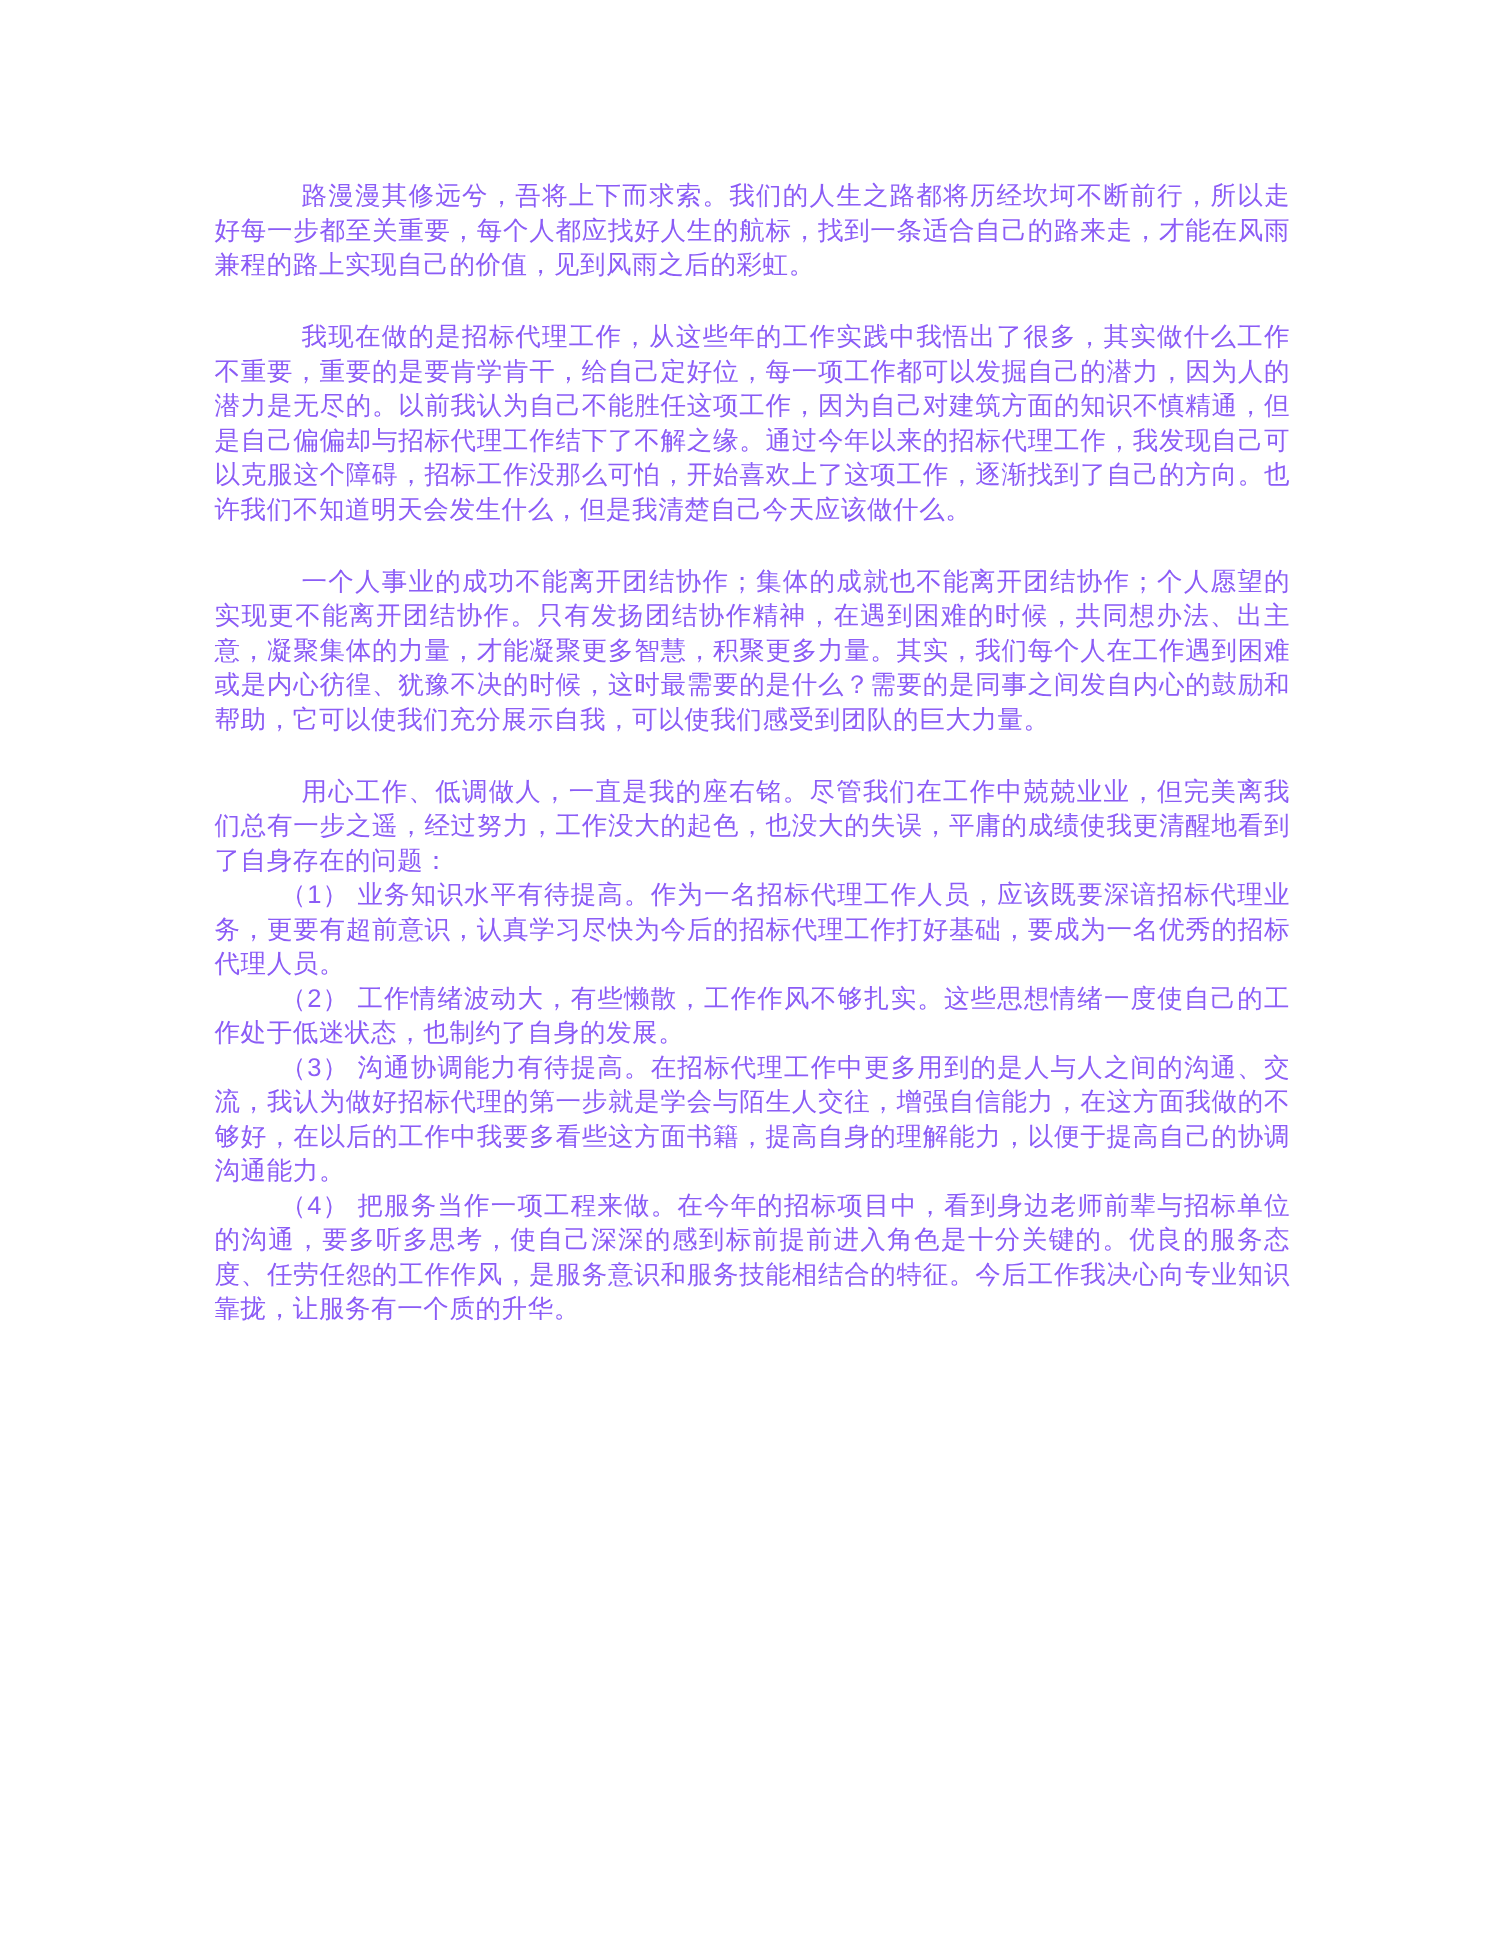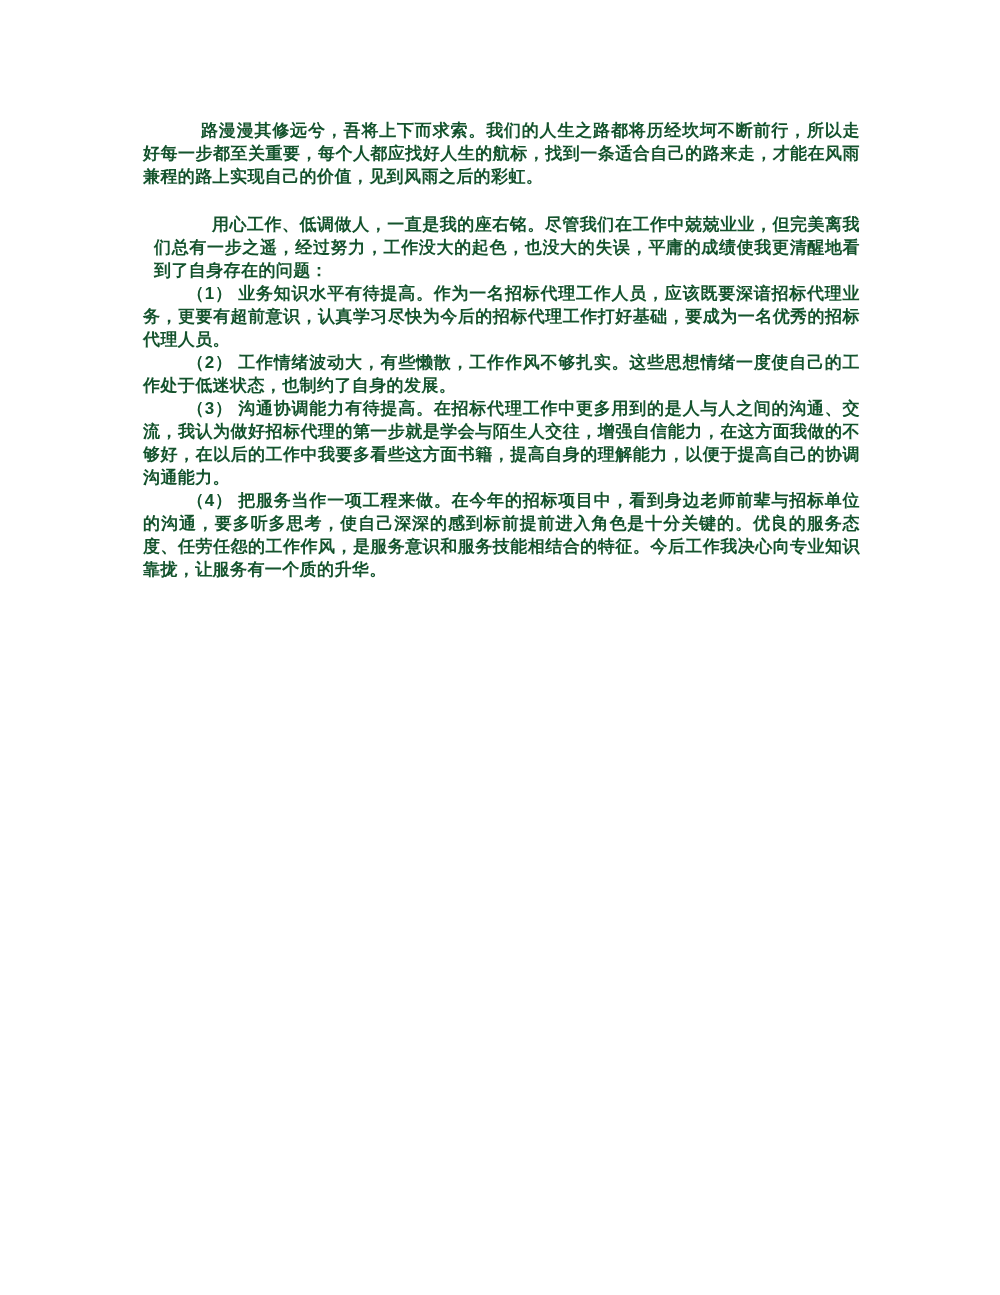--- a/index.html
+++ b/index.html
@@ -9,44 +9,45 @@
   }
   .page {
     position: relative;
     width: 1000px;
     height: 1295px;
     box-sizing: border-box;
     background: #ffffff;
     padding: 119px 140px 0 143px;
     overflow: hidden;
     font-family: "Liberation Sans", "DejaVu Sans", sans-serif;
-    font-weight: bold;
+    font-weight: normal;
     font-size: 17px;
     line-height: 23px;
     letter-spacing: 0.4px;
-    color: #14532d;
+    color: #8b5cf6;
     text-align: justify;
     text-justify: inter-ideograph;
   }
   .para {
     margin: 0 0 25px 0;
     text-indent: 58px;
   }
   .para.no-gap {
     margin-bottom: 0;
-    margin-left: 11px;
   }
   .item {
     margin: 0;
     text-indent: 44px;
   }
 </style>
 </head>
 <body>
 
 <div class="page">
   <p class="para">路漫漫其修远兮，吾将上下而求索。我们的人生之路都将历经坎坷不断前行，所以走好每一步都至关重要，每个人都应找好人生的航标，找到一条适合自己的路来走，才能在风雨兼程的路上实现自己的价值，见到风雨之后的彩虹。</p>
+  <p class="para">我现在做的是招标代理工作，从这些年的工作实践中我悟出了很多，其实做什么工作不重要，重要的是要肯学肯干，给自己定好位，每一项工作都可以发掘自己的潜力，因为人的潜力是无尽的。以前我认为自己不能胜任这项工作，因为自己对建筑方面的知识不慎精通，但是自己偏偏却与招标代理工作结下了不解之缘。通过今年以来的招标代理工作，我发现自己可以克服这个障碍，招标工作没那么可怕，开始喜欢上了这项工作，逐渐找到了自己的方向。也许我们不知道明天会发生什么，但是我清楚自己今天应该做什么。</p>
+  <p class="para">一个人事业的成功不能离开团结协作；集体的成就也不能离开团结协作；个人愿望的实现更不能离开团结协作。只有发扬团结协作精神，在遇到困难的时候，共同想办法、出主意，凝聚集体的力量，才能凝聚更多智慧，积聚更多力量。其实，我们每个人在工作遇到困难或是内心彷徨、犹豫不决的时候，这时最需要的是什么？需要的是同事之间发自内心的鼓励和帮助，它可以使我们充分展示自我，可以使我们感受到团队的巨大力量。</p>
   <p class="para no-gap">用心工作、低调做人，一直是我的座右铭。尽管我们在工作中兢兢业业，但完美离我们总有一步之遥，经过努力，工作没大的起色，也没大的失误，平庸的成绩使我更清醒地看到了自身存在的问题：</p>
   <p class="item">（1） 业务知识水平有待提高。作为一名招标代理工作人员，应该既要深谙招标代理业务，更要有超前意识，认真学习尽快为今后的招标代理工作打好基础，要成为一名优秀的招标代理人员。</p>
   <p class="item">（2） 工作情绪波动大，有些懒散，工作作风不够扎实。这些思想情绪一度使自己的工作处于低迷状态，也制约了自身的发展。</p>
   <p class="item">（3） 沟通协调能力有待提高。在招标代理工作中更多用到的是人与人之间的沟通、交流，我认为做好招标代理的第一步就是学会与陌生人交往，增强自信能力，在这方面我做的不够好，在以后的工作中我要多看些这方面书籍，提高自身的理解能力，以便于提高自己的协调沟通能力。</p>
   <p class="item">（4） 把服务当作一项工程来做。在今年的招标项目中，看到身边老师前辈与招标单位的沟通，要多听多思考，使自己深深的感到标前提前进入角色是十分关键的。优良的服务态度、任劳任怨的工作作风，是服务意识和服务技能相结合的特征。今后工作我决心向专业知识靠拢，让服务有一个质的升华。</p>
 </div>
 
 </body></html>

